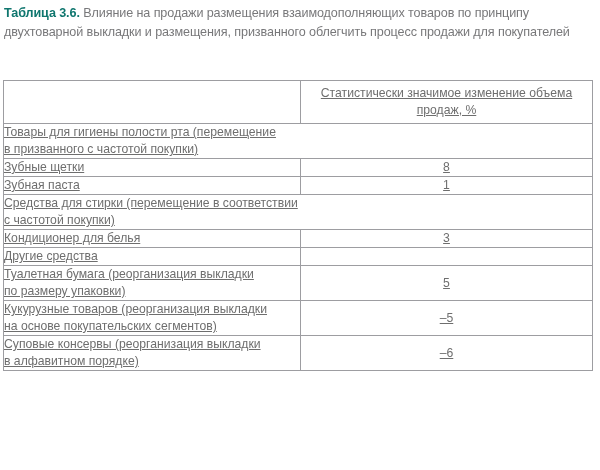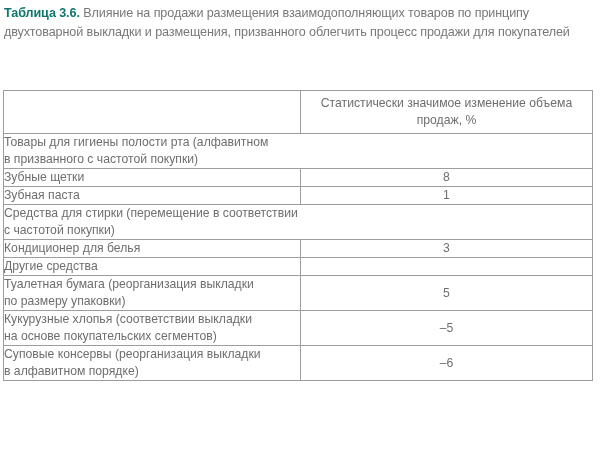--- a/index.html
+++ b/index.html
@@ -35,22 +35,23 @@
   }
   .caption .label {
     font-weight: bold;
     color: #0f766e;
   }
 
   
   .tbl-wrap {
     position: absolute;
     left: 3px;
-    top: 90px;
+    top: 80px;
     width: 589px;
+    text-decoration: underline;
   }
   table.data {
     border-collapse: collapse;
     width: 589px;
     table-layout: fixed;
     font-size: 12.2px;
     color: #6e6e6e;
   }
   table.data col.c1 { width: 297px; }
   table.data col.c2 { width: 292px; }
@@ -115,21 +116,21 @@
       <thead>
         <tr>
           <th class="hdr-blank"></th>
           <th class="hdr-val">Статистически значимое изменение объема продаж, %</th>
         </tr>
       </thead>
       <tbody>
 
         <tr>
           <td class="group" colspan="2">
-            <div class="nowrapline">Товары для гигиены полости рта (алфавитном</div>
+            <div class="nowrapline">Товары для гигиены полости рта (перемещение</div>
             <div class="nowrapline">в призванного с частотой покупки)</div>
           </td>
         </tr>
 
         <tr>
           <td class="item">Зубные щетки</td>
           <td class="value">8</td>
         </tr>
 
         <tr>
@@ -158,21 +159,21 @@
         <tr>
           <td class="plain">
             <div class="nowrapline">Туалетная бумага (реорганизация выкладки</div>
             <div class="nowrapline">по размеру упаковки)</div>
           </td>
           <td class="value">5</td>
         </tr>
 
         <tr>
           <td class="plain">
-            <div class="nowrapline">Кукурузные хлопья (соответствии выкладки</div>
+            <div class="nowrapline">Кукурузные товаров (реорганизация выкладки</div>
             <div class="nowrapline">на основе покупательских сегментов)</div>
           </td>
           <td class="value">–5</td>
         </tr>
 
         <tr>
           <td class="plain">
             <div class="nowrapline">Суповые консервы (реорганизация выкладки</div>
             <div class="nowrapline">в алфавитном порядке)</div>
           </td>

